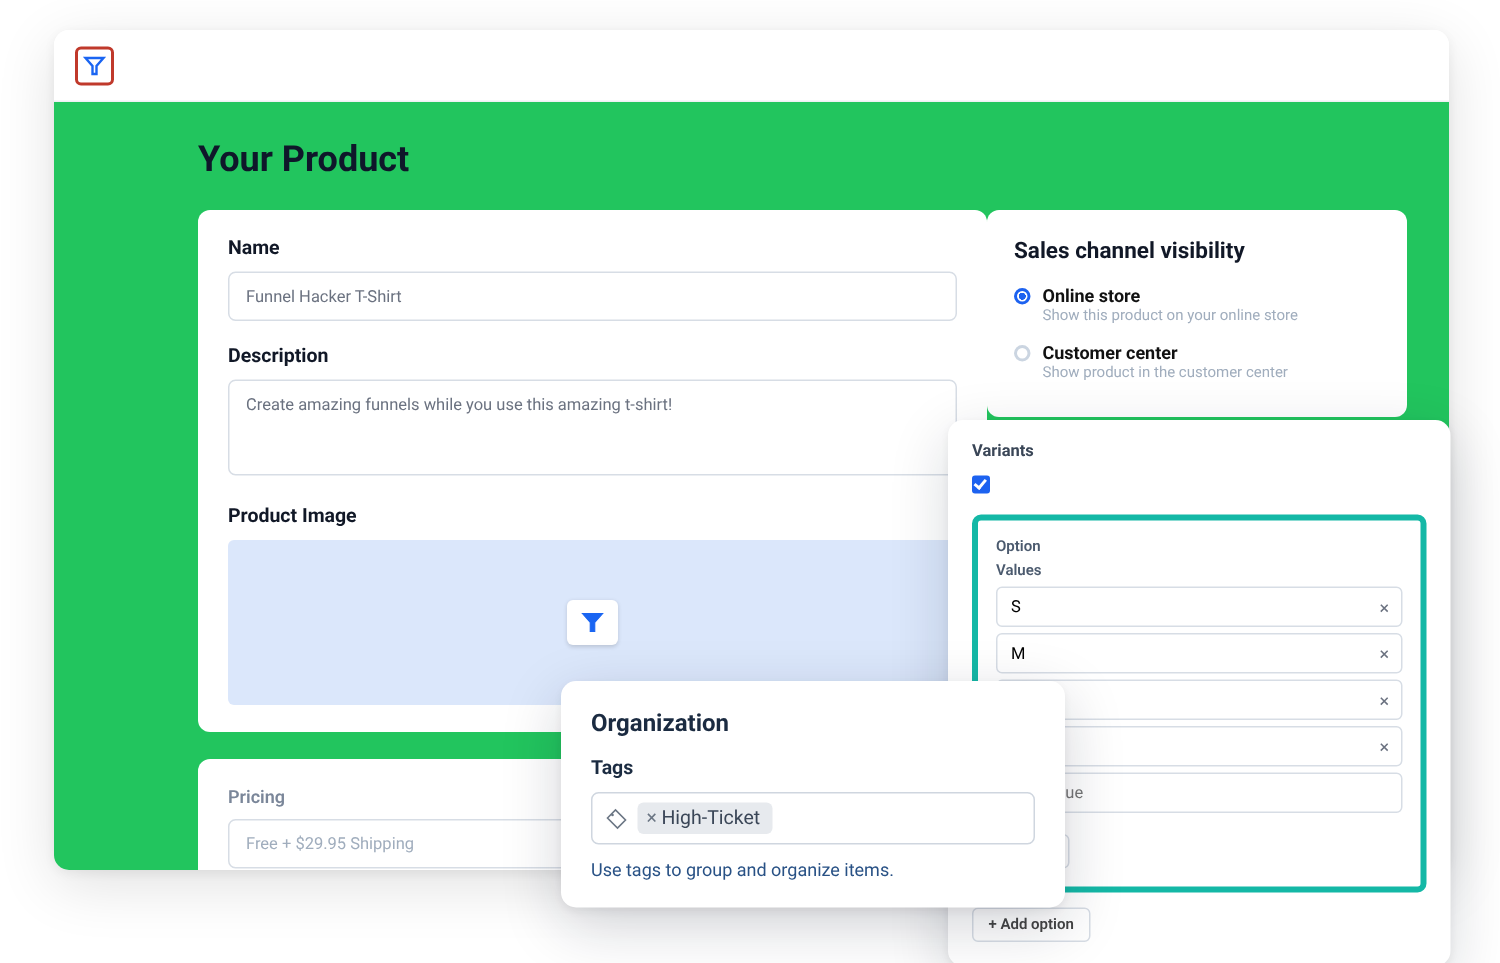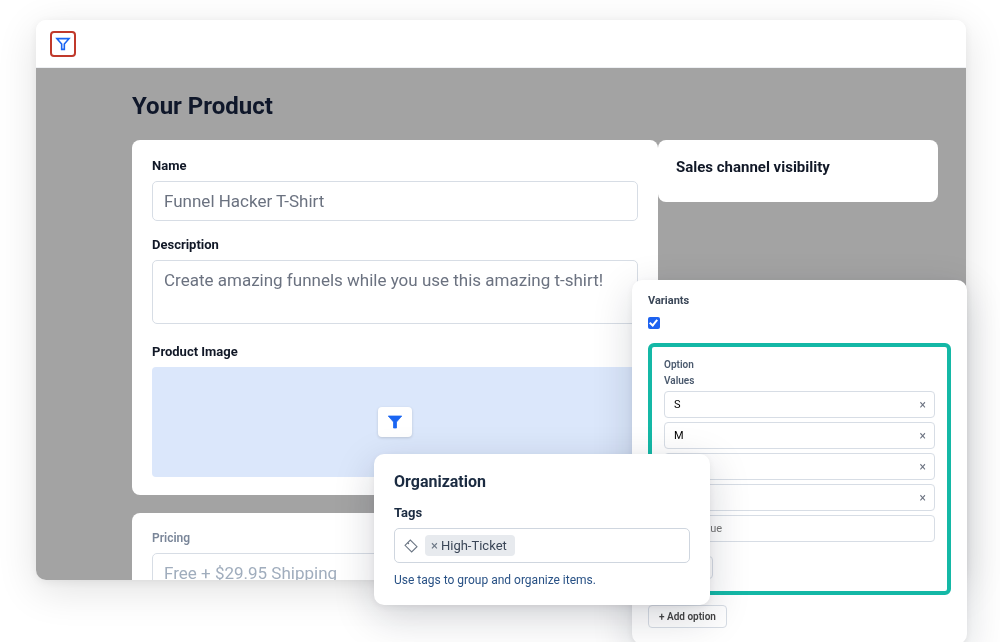--- a/index.html
+++ b/index.html
@@ -26,21 +26,21 @@
     width: 26px; height: 26px;
     border-radius: 4px;
     background: #fff;
     border: 2px solid #c0392b;
     position: relative;
     display:flex; align-items:center; justify-content:center;
   }
   .brand svg { width: 16px; height: 16px; }
 
   .work-area {
-    background: #a3a3a3;
+    background: #22c55e;
     padding: 24px 28px 28px 96px;
     height: calc(100% - 48px);
     overflow: hidden;
   }
   .page-head {
     display: flex; justify-content: space-between; align-items: center;
     margin-bottom: 20px;
   }
   .page-title { font-size: 24px; font-weight: 700; color: #0f172a; }
   .btn-primary {
@@ -53,21 +53,21 @@
   .card {
     background: #fff; border-radius: 8px;
     padding: 18px 20px;
   }
   .left-col { flex: 1; min-width: 0; }
   .right-col { width: 280px; flex-shrink: 0; }
 
   .field-label { font-size: 13px; font-weight: 700; color: #111827; margin-bottom: 8px; }
   .text-input, .textarea {
     width: 100%; border: 1px solid #d7dde5; border-radius: 5px;
-    padding: 9px 11px; font-size: 17px; color: #6b7280;
+    padding: 9px 11px; font-size: 11px; color: #6b7280;
     background: #fff;
   }
   .textarea { height: 64px; resize: none; }
   .section-gap { margin-top: 16px; }
 
   .img-drop {
     background: #dbe7fb; height: 110px; border-radius: 4px;
     display: flex; align-items: center; justify-content: center;
   }
   .img-drop .thumb {
@@ -185,21 +185,35 @@
         <div class="card pricing-card">
           <div class="muted-label">Pricing</div>
           <input class="text-input" type="text" style="color: rgb(160, 173, 189);" value="Free + $29.95 Shipping">
         </div>
       </div>
 
       <div class="right-col">
         <div class="card" style="padding:18px 18px 12px;">
           <div class="side-title">Sales channel visibility</div>
 
-
+          <div class="channel">
+            <div class="channel-head">
+              <span class="radio on"></span>
+              <span class="channel-name">Online store</span>
+            </div>
+            <div class="channel-desc">Show this product on your online store</div>
+          </div>
+
+          <div class="channel">
+            <div class="channel-head">
+              <span class="radio"></span>
+              <span class="channel-name">Customer center</span>
+            </div>
+            <div class="channel-desc">Show product in the customer center</div>
+          </div>
         </div>
       </div>
     </div>
   </div>
 </div>
 
 <div class="variants-panel">
   <div class="vtitle">Variants</div>
   <div class="chk-row">
     <span class="chk"></span>

